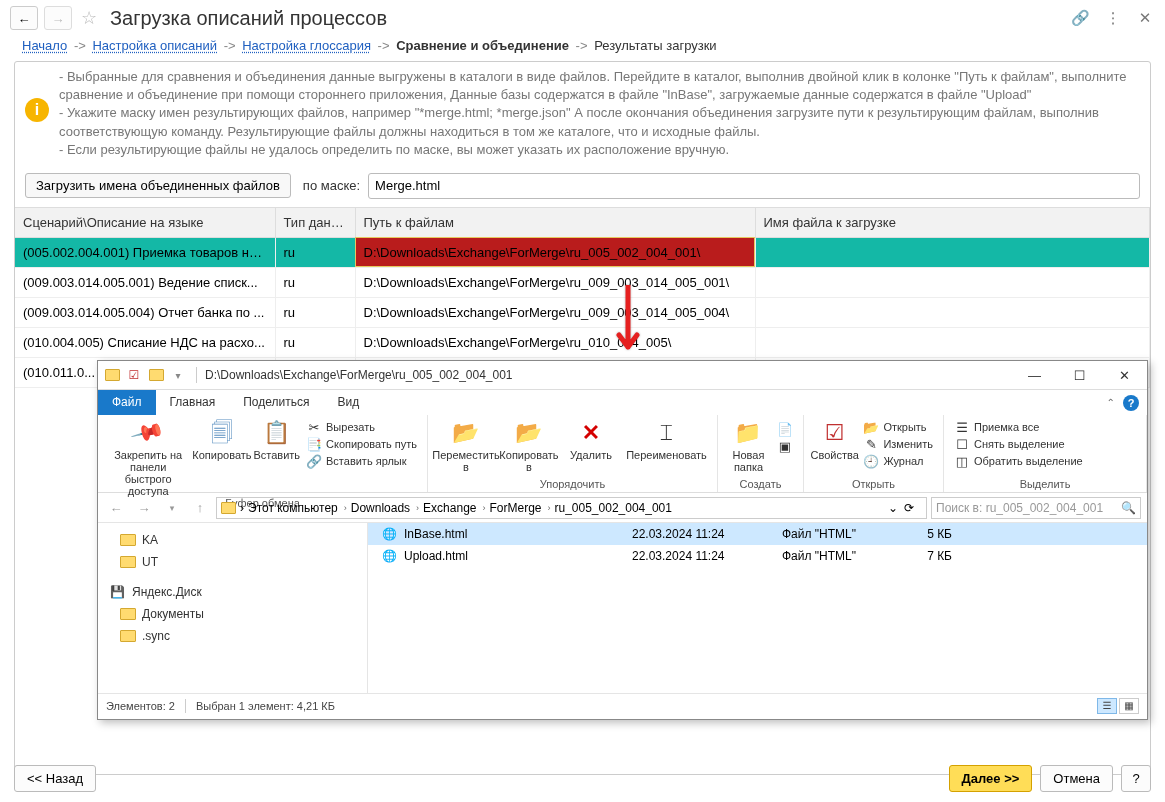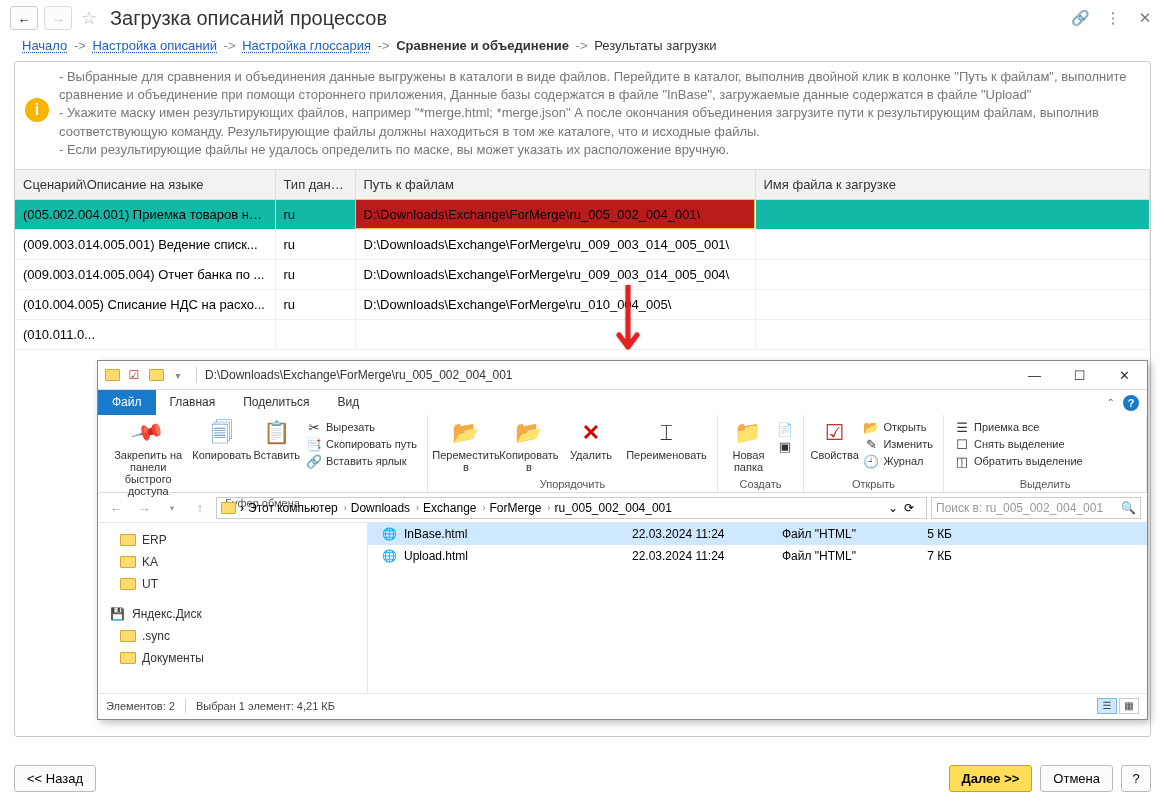--- a/index.html
+++ b/index.html
@@ -112,20 +112,25 @@
 
 <div class="content-wrap">
   <div class="info-row">
     <div class="info-icon">i</div>
     <div>
       <div>- Выбранные для сравнения и объединения данные выгружены в каталоги в виде файлов. Перейдите в каталог, выполнив двойной клик в колонке "Путь к файлам", выполните сравнение и объединение  при помощи стороннего приложения, Данные базы содержатся в файле "InBase", загружаемые данные содержатся в файле "Upload"</div>
       <div>- Укажите маску имен результирующих файлов, например "*merge.html; *merge.json" А после окончания объединения загрузите пути к результирующим файлам, выполнив соответствующую команду. Результирующие файлы должны находиться в том же каталоге, что и исходные файлы.</div>
       <div>- Если результирующие файлы не удалось определить по маске, вы может указать их расположение вручную.</div>
     </div>
   </div>
+  <div class="ctl-row">
+    <button class="flat-btn">Загрузить имена объединенных файлов</button>
+    <span class="mask-lbl">по маске:</span>
+    <input class="mask-input" value="Merge.html" style="">
+  </div>
   <table>
     <colgroup>
         <col class="col-w1">
         <col class="col-w2">
         <col class="col-w3">
         <col class="col-w4">
       </colgroup>
     <thead>
         <tr>
       <th>Сценарий\Описание на языке</th>
@@ -359,42 +364,38 @@
     <div class="search-box">
       <span>Поиск в: ru_005_002_004_001</span>
       <span>🔍</span>
     </div>
   </div>
 
   <div class="exp-body">
     <div class="tree-pane">
       <div class="tree-item">
           <div class="folder-sm2"></div>
-          <span>ERP</span>
-        </div>
-      <div class="tree-item">
-          <div class="folder-sm2"></div>
           <span>KA</span>
         </div>
       <div class="tree-item">
           <div class="folder-sm2"></div>
           <span>UT</span>
         </div>
       <div style="height:8px;"></div>
       <div class="tree-item" style="margin-left:-10px;">
           <span style="width:16px;text-align:center;">💾</span>
           <span>Яндекс.Диск</span>
         </div>
       <div class="tree-item">
           <div class="folder-sm2"></div>
-          <span>.sync</span>
+          <span>Документы</span>
         </div>
       <div class="tree-item">
           <div class="folder-sm2"></div>
-          <span>Документы</span>
+          <span>.sync</span>
         </div>
     </div>
     <div class="file-pane">
       <div class="fp-row sel">
         <div class="fp-col fp-c1" style="display:flex;align-items:center;">
             <div class="fico">🌐</div>
             <span>InBase.html</span>
           </div>
         <div class="fp-col fp-c2">22.03.2024 11:24</div>
         <div class="fp-col fp-c3">Файл "HTML"</div>

